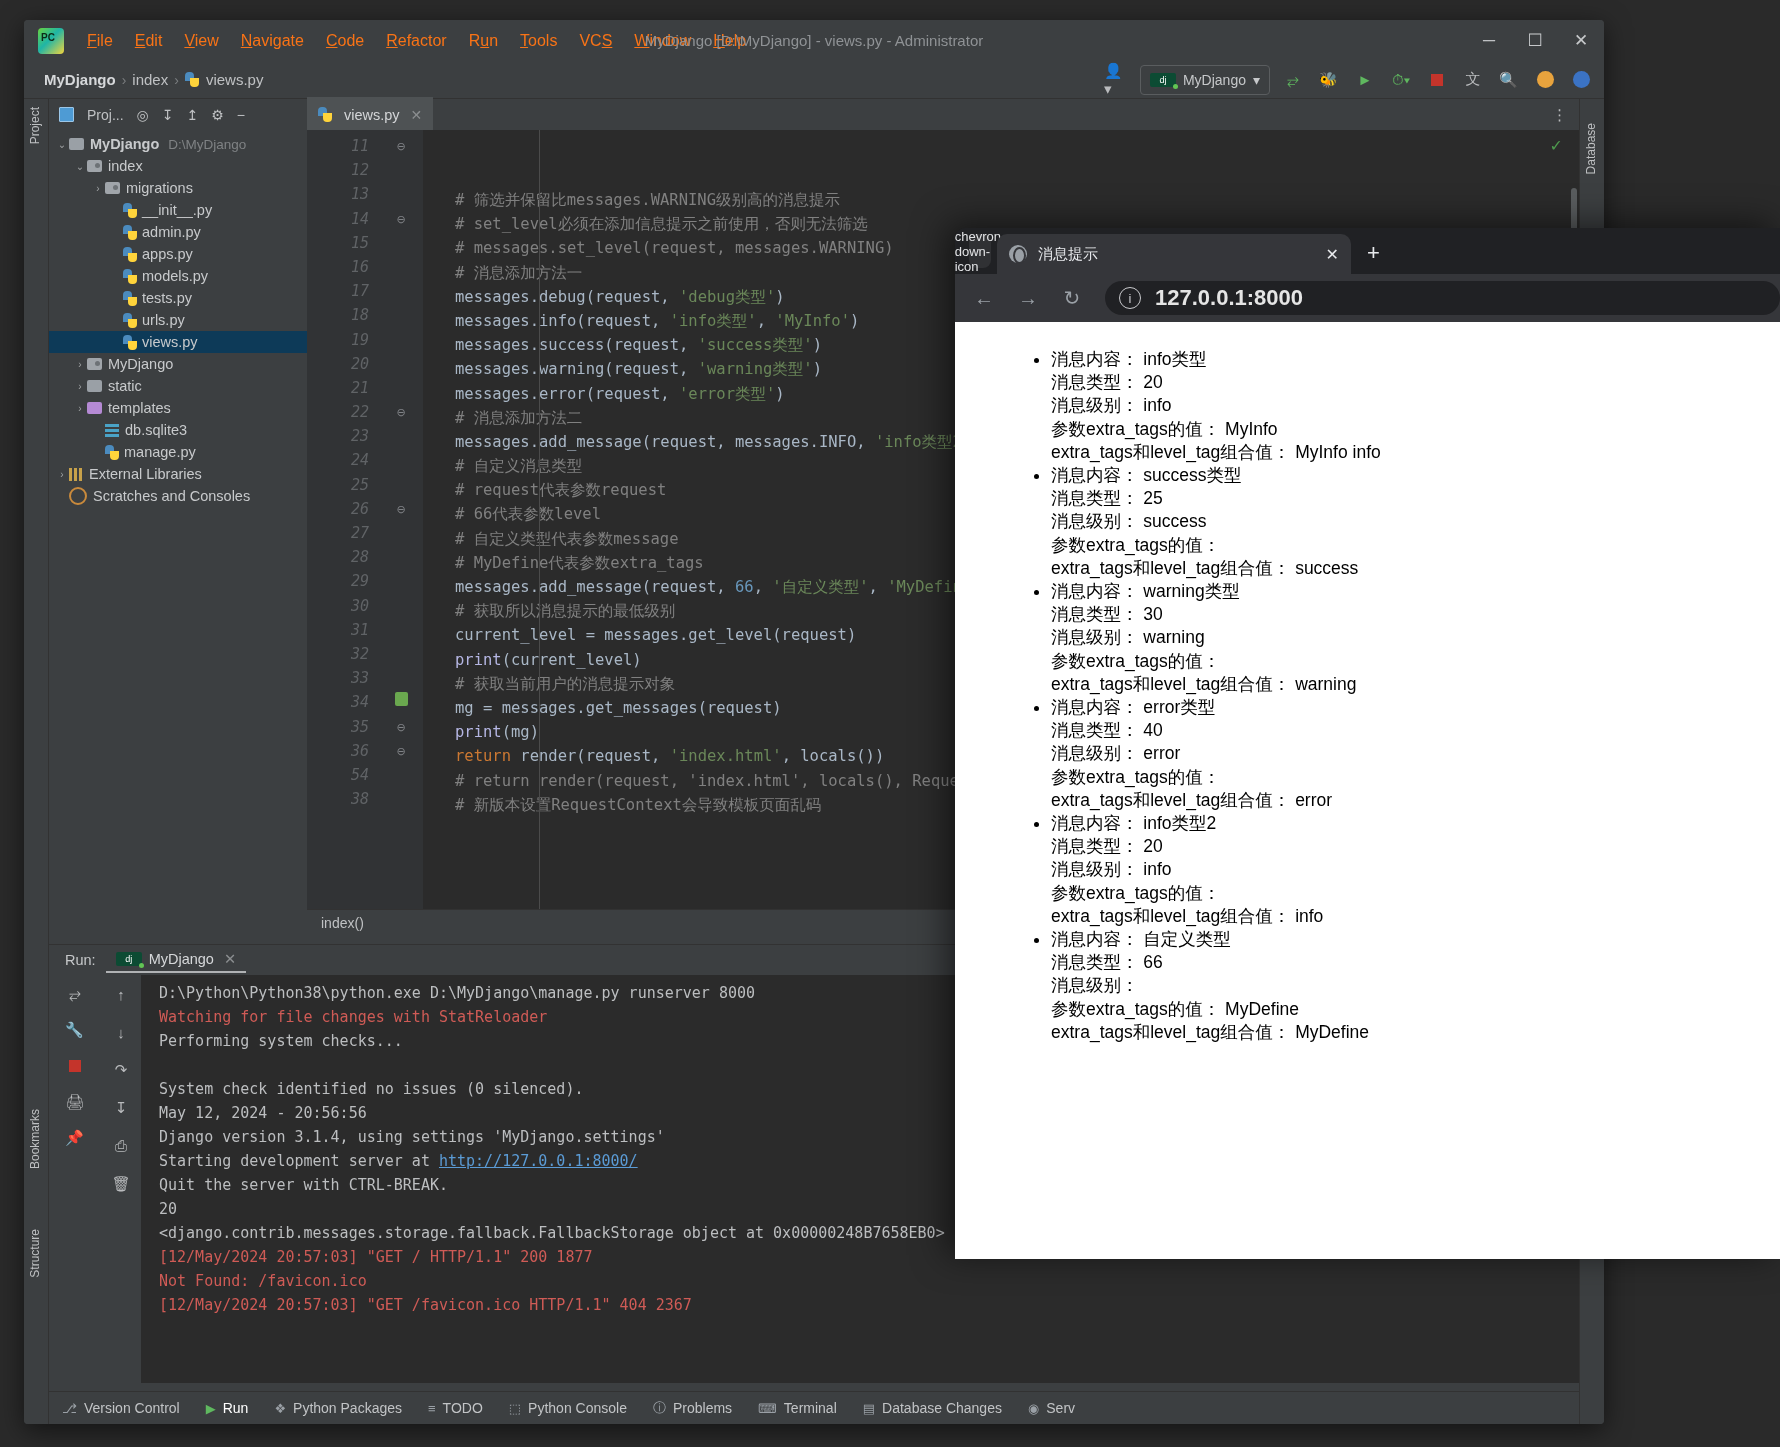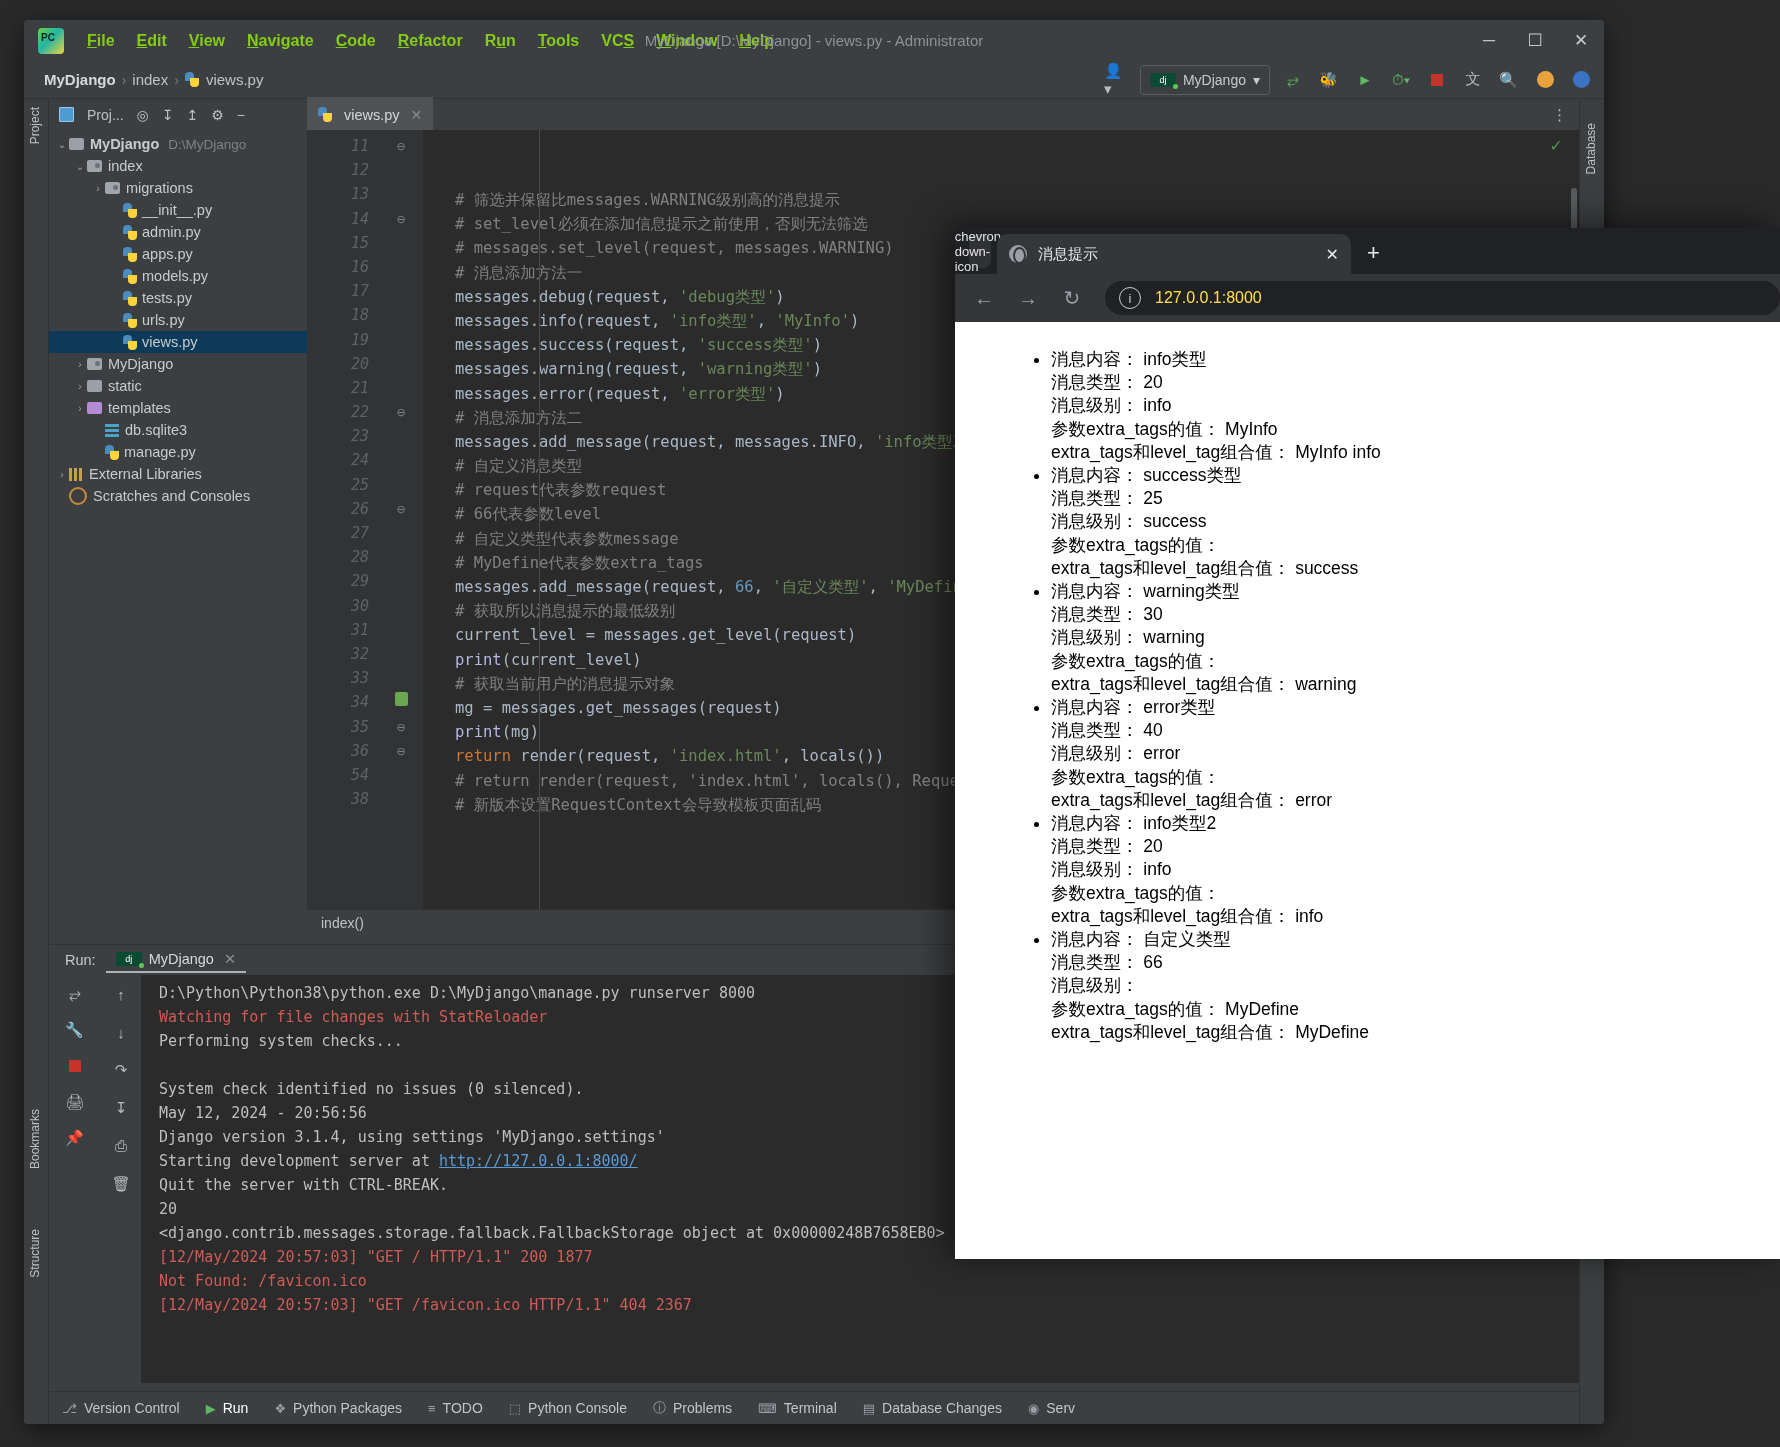--- a/index.html
+++ b/index.html
@@ -10,21 +10,21 @@
   .ide{position:absolute;left:24px;top:20px;width:1580px;height:1404px;background:#3c3f41;border-radius:4px;
        box-shadow:0 6px 26px rgba(0,0,0,.55);overflow:hidden;display:flex;flex-direction:column;}
 
   
   .titlebar{height:41px;background:#3c3f41;display:flex;align-items:center;position:relative;flex:0 0 auto;}
   .logo{width:26px;height:26px;margin-left:14px;margin-right:12px;border-radius:4px;
         background:linear-gradient(135deg,#6ad43f 0%,#1fb5a7 45%,#f3d43c 100%);position:relative;}
   .logo:after{content:"PC";position:absolute;left:3px;top:4px;font-size:10px;color:#0d2b17;font-weight:bold;
         font-family:"Liberation Sans",sans-serif;}
   .menu{display:flex;gap:0;align-items:center;}
-  .menu .mi{color:#84cc16;font-size:16px;padding:4px 11px;cursor:default;font-weight:bold;}
+  .menu .mi{color:#f97316;font-size:16px;padding:4px 11px;cursor:default;}
   .menu .mi u{text-decoration:underline;}
   .wintitle{position:absolute;left:0;right:0;text-align:center;color:#8f9295;font-size:15px;pointer-events:none;}
   .wbtns{position:absolute;right:0;top:0;height:41px;display:flex;align-items:center;}
   .wbtn{width:46px;height:41px;display:flex;align-items:center;justify-content:center;color:#c6c8ca;font-size:17px;}
 
   
   .navbar{height:37px;background:#3c3f41;display:flex;align-items:center;position:relative;flex:0 0 auto;
           border-bottom:1px solid #323232;}
   .crumbs{display:flex;align-items:center;margin-left:20px;gap:2px;color:#bfc1c3;font-size:15px;}
   .crumbs .sep{color:#7b7e80;margin:0 4px;font-size:14px;}
@@ -134,21 +134,21 @@
   .btab .title{flex:1 1 auto;}
   .btab .x{color:#e8eaed;font-size:16px;}
   .newtab{color:#e8eaed;font-size:22px;margin-left:16px;margin-bottom:8px;}
   .baddr{height:48px;background:#35363a;display:flex;align-items:center;gap:22px;padding-left:18px;}
   .navic{color:#9aa0a6;font-size:20px;width:22px;text-align:center;}
   .navic.fwd{color:#9aa0a6;}
   .urlbox{flex:1 1 auto;height:34px;background:#202124;border-radius:17px;display:flex;align-items:center;
           gap:14px;padding-left:14px;margin-right:0;}
   .infoic{width:20px;height:20px;border-radius:50%;border:1.6px solid #c9cacd;color:#c9cacd;font-size:13px;
           display:flex;align-items:center;justify-content:center;flex:0 0 auto;}
-  .urltext{color:#fde047;font-size:16px;}
+  .urltext{color:#e5e5e5;font-size:22px;font-weight:bold;}
   .page{height:937px;background:#ffffff;padding:26px 0 0 0;overflow:hidden;}
   .page ul{margin:0;padding-left:96px;list-style:disc;}
   .page li{color:#000;font-size:17.5px;line-height:23.2px;margin-bottom:0;}
   .page li .ln{display:block;white-space:pre;}
 </style>
 </head>
 <body>
 
 <div id="root">
 

